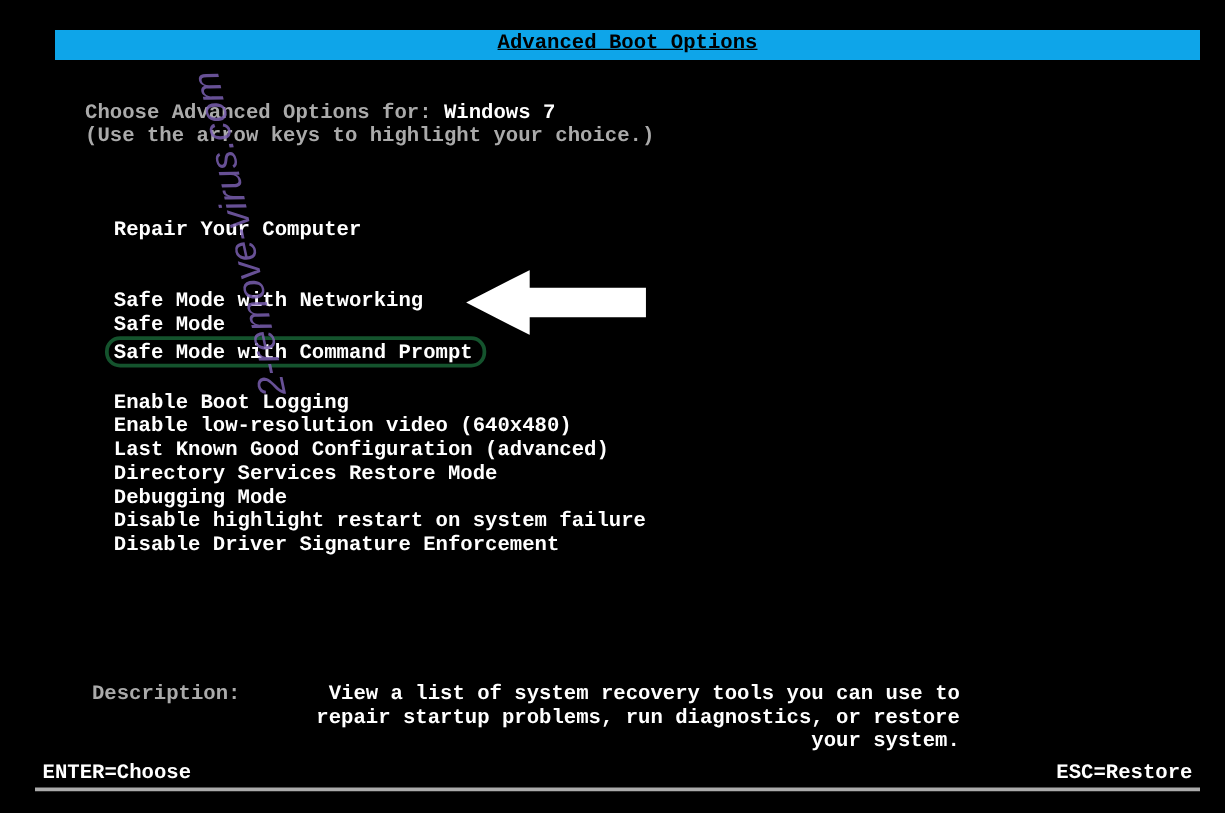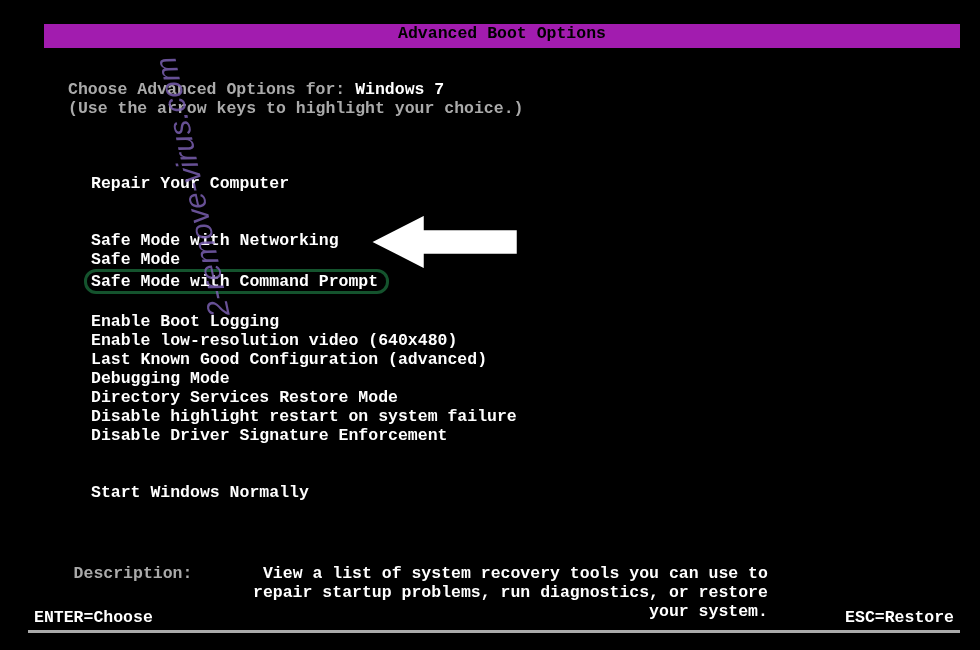--- a/index.html
+++ b/index.html
@@ -14,22 +14,23 @@
       position: relative;
       overflow: hidden;
     }
     .title-bar {
       position: absolute;
       top: 24px;
       left: 44px;
       right: 20px;
       height: 24px;
       text-align: center;
-      background: #a21caf;
+      background: #0ea5e9;
       color: #000;
+      text-decoration: underline;
     }
     .title-bar .title-text {
       display: inline;
     }
     .content {
       position: absolute;
       top: 80px;
       left: 28px;
       right: 20px;
       margin-left: 40px;
@@ -119,26 +120,25 @@
   <div class="menu-list">
     <div class="menu-row"><span class="menu-item">Repair Your Computer</span></div>
     <div class="spacer"></div>
     <div class="menu-row"><span class="menu-item">Safe Mode with Networking</span></div>
     <div class="menu-row"><span class="menu-item">Safe Mode</span></div>
     <div class="menu-row"><span class="highlighted"><span class="menu-item">Safe Mode with Command Prompt</span></span></div>
     <div class="spacer-sm"></div>
     <div class="menu-row"><span class="menu-item">Enable Boot Logging</span></div>
     <div class="menu-row"><span class="menu-item">Enable low-resolution video (640x480)</span></div>
     <div class="menu-row"><span class="menu-item">Last Known Good Configuration (advanced)</span></div>
+    <div class="menu-row"><span class="menu-item">Directory Services Restore Mode</span></div>
     <div class="menu-row"><span class="menu-item">Debugging Mode</span></div>
-    <div class="menu-row"><span class="menu-item">Directory Services Restore Mode</span></div>
     <div class="menu-row"><span class="menu-item">Disable highlight restart on system failure</span></div>
     <div class="menu-row"><span class="menu-item">Disable Driver Signature Enforcement</span></div>
     <div class="spacer"></div>
-    <div class="menu-row"><span class="menu-item">Start Windows Normally</span></div>
   </div>
 
   <div class="description-block">
     <span class="desc-label">Description:</span>
     <span class="desc-text">View a list of system recovery tools you can use to repair startup problems, run diagnostics, or restore your system.</span>
   </div>
 </div>
 
 <div class="arrow">
   <svg viewBox="0 0 150 66">

